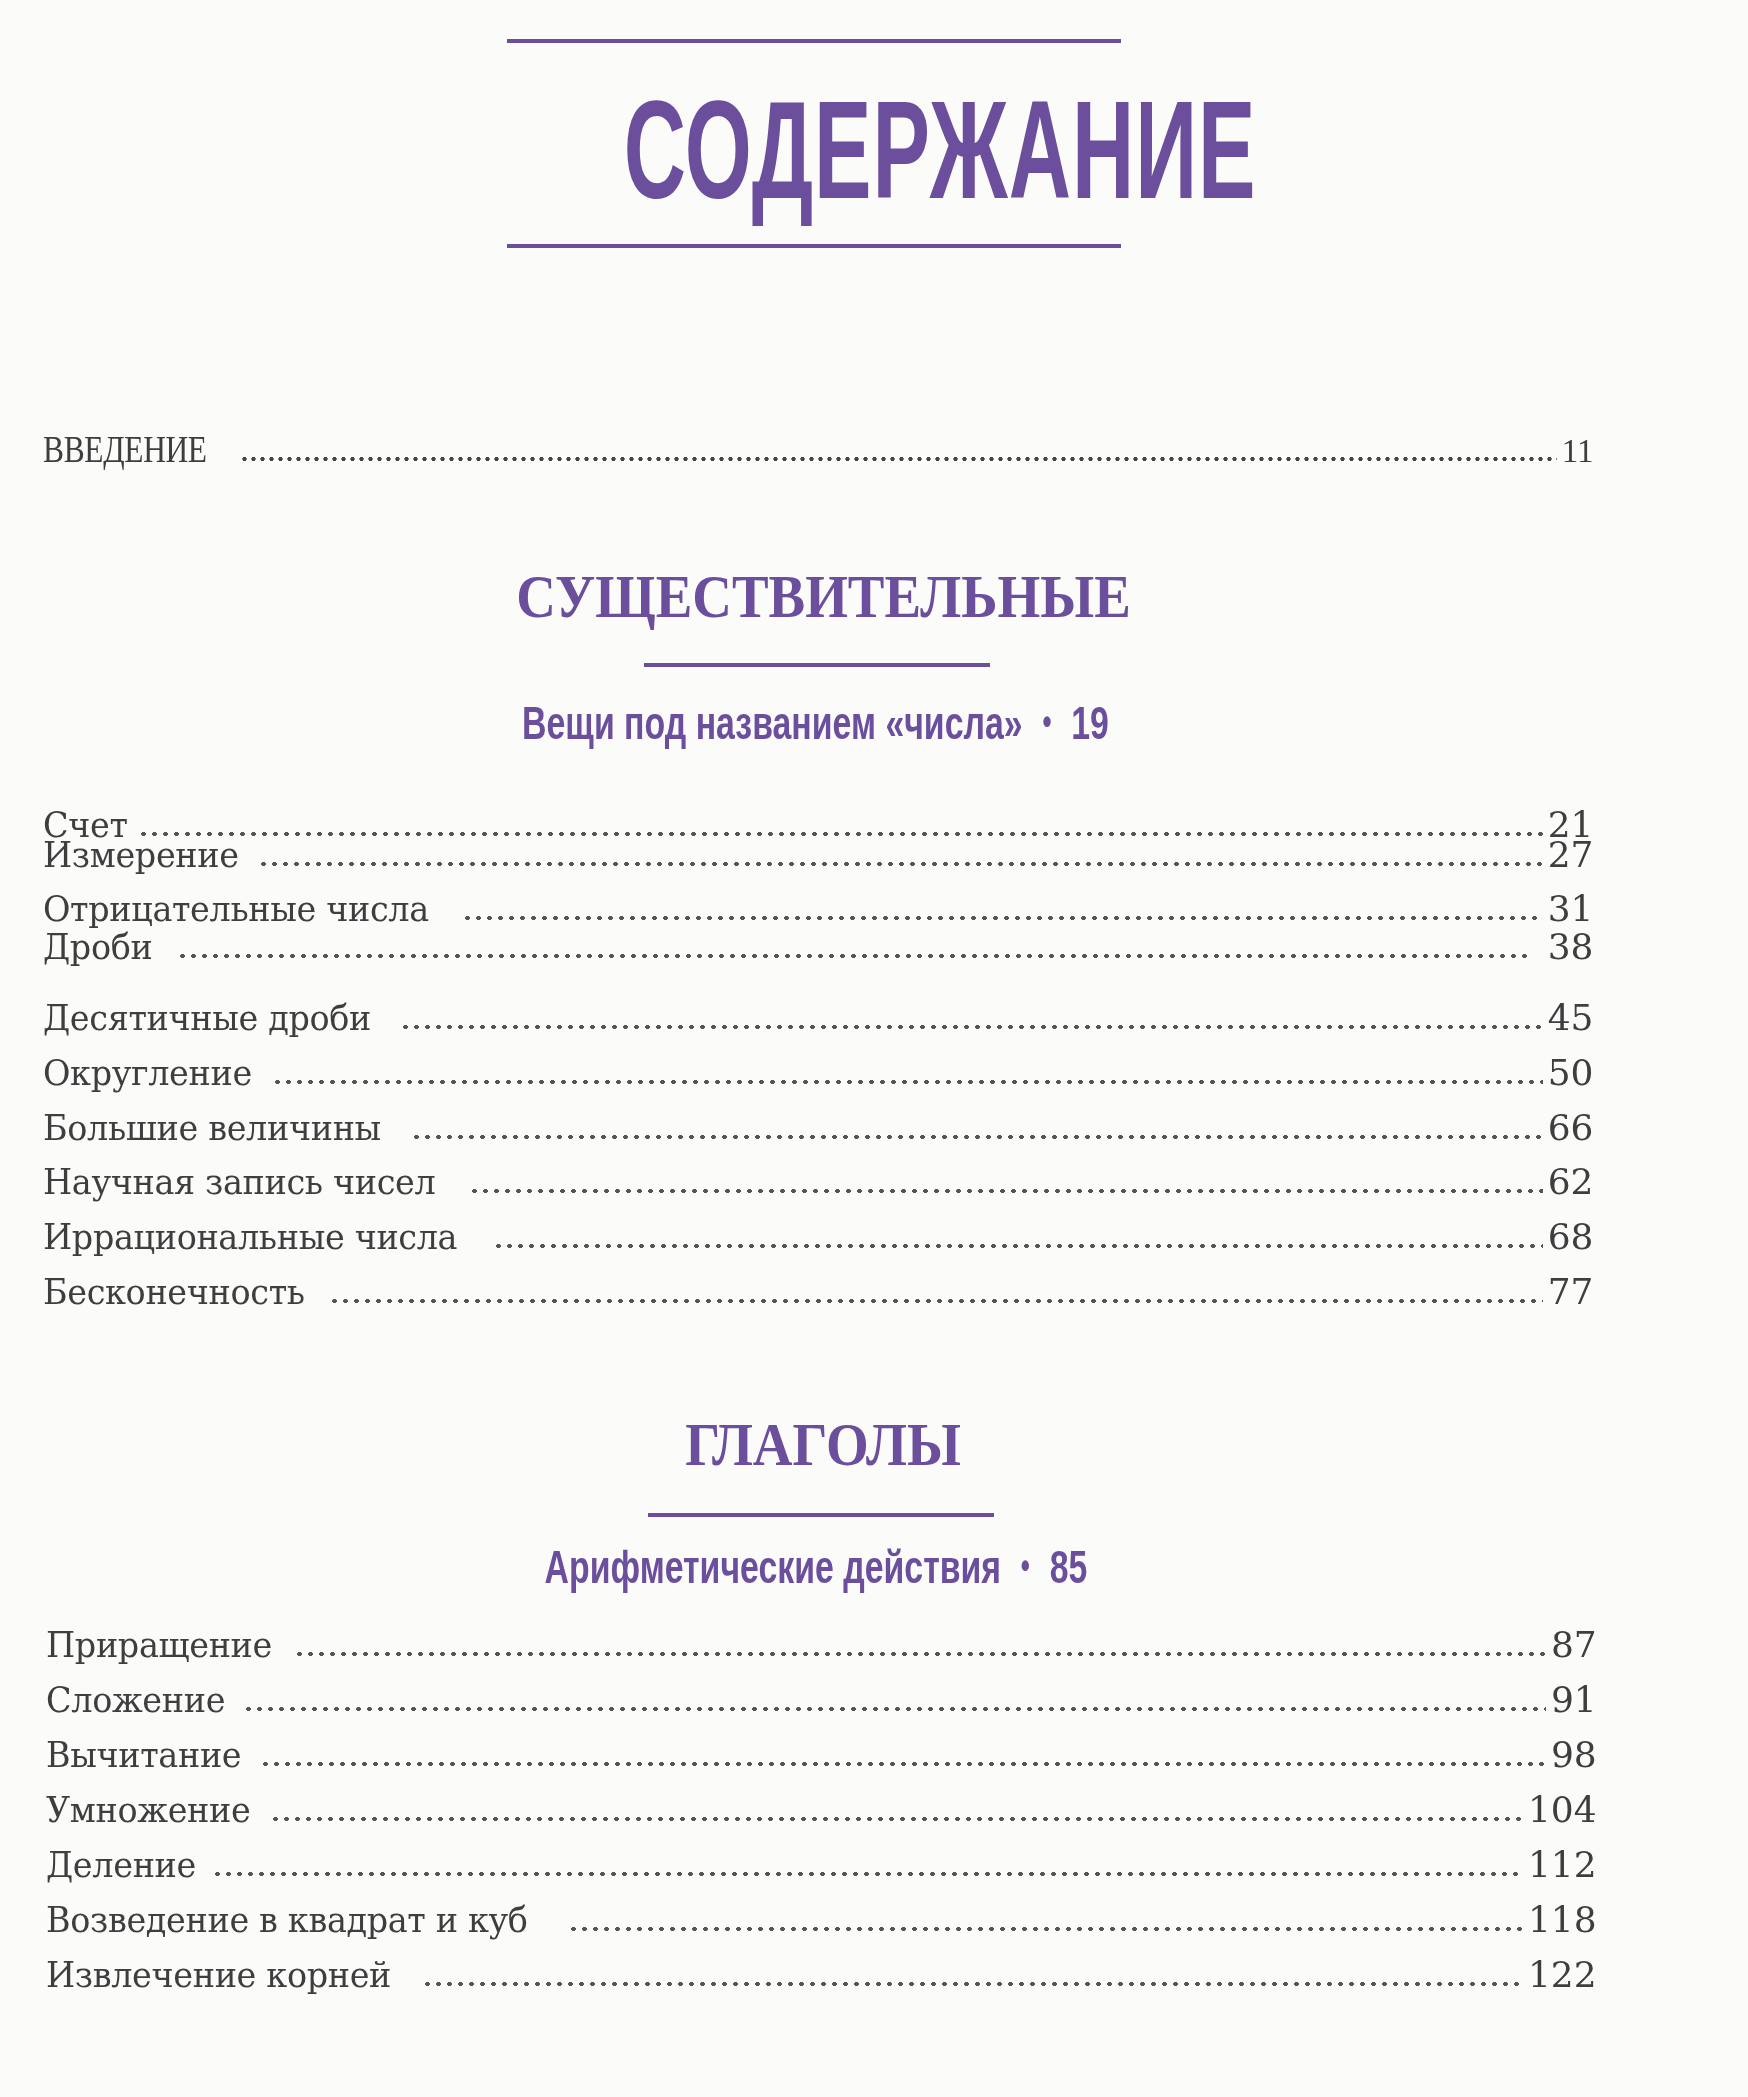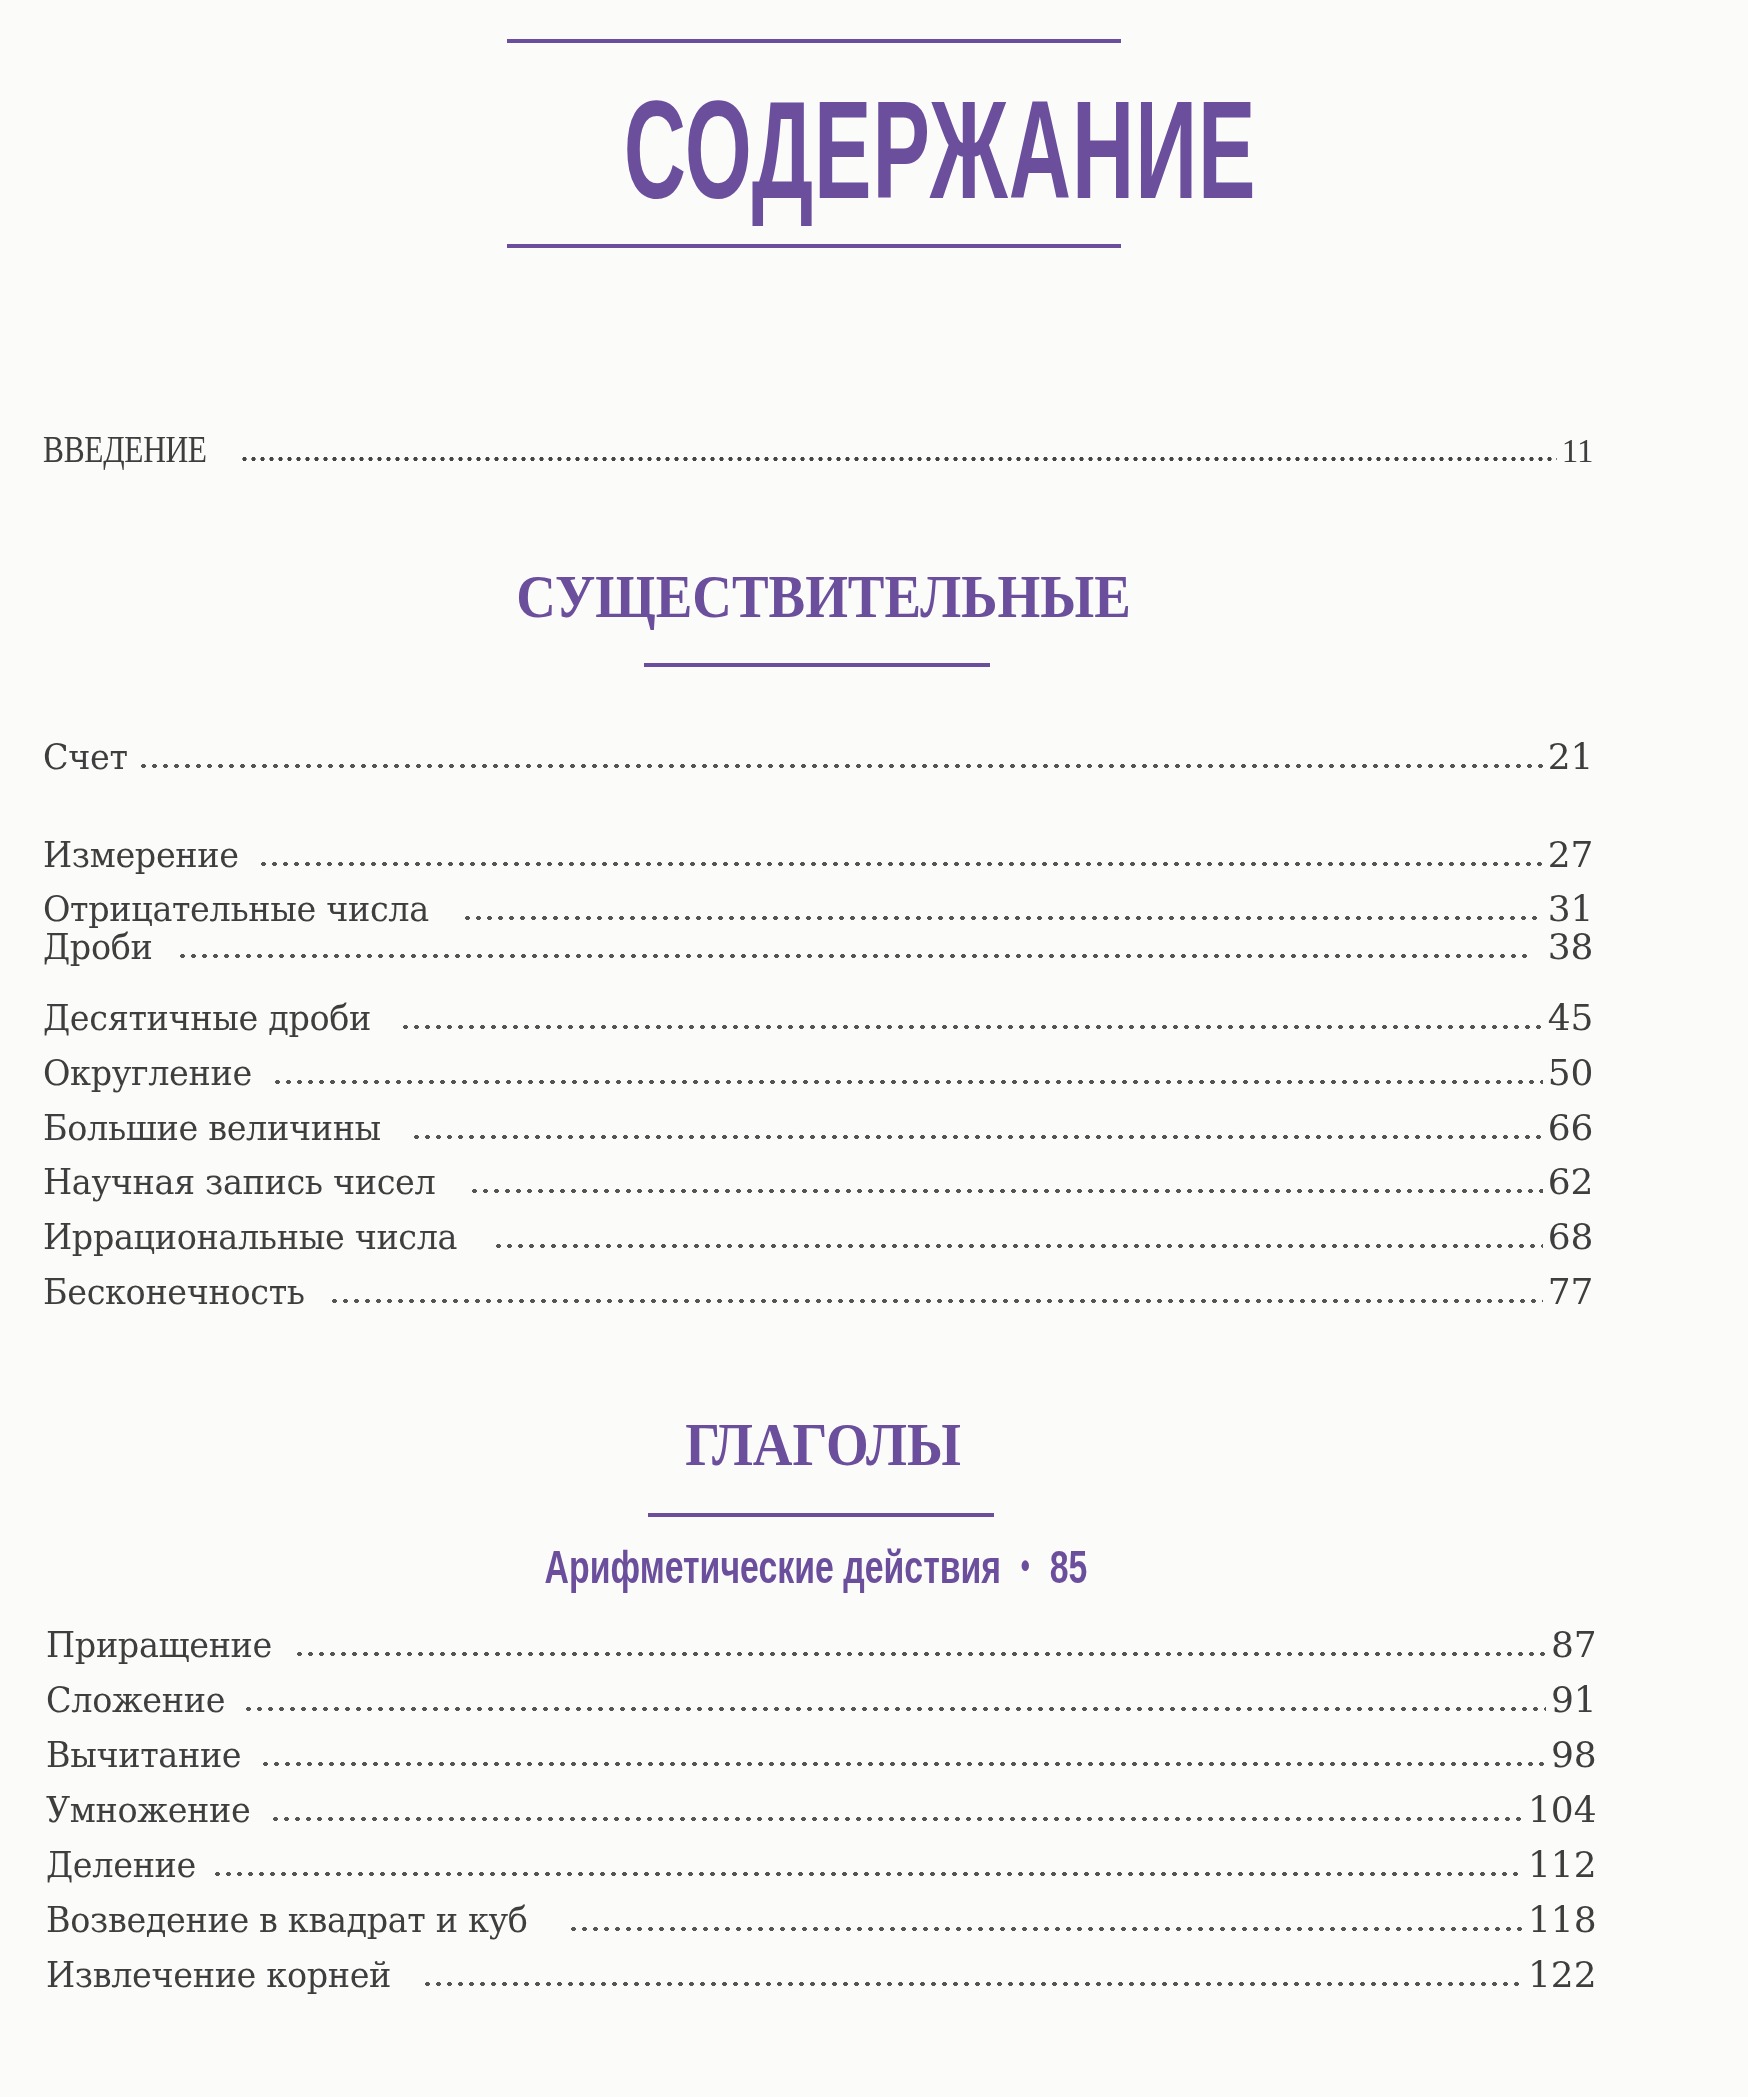--- a/index.html
+++ b/index.html
@@ -143,22 +143,27 @@
   <div class="toc-row intro" style="top:428px;">
     <span class="label">ВВЕДЕНИЕ</span>
     <span class="leader"></span>
     <span class="num">11</span>
   </div>
 
   <div class="section-title" style="top:562px;">
     <span>СУЩЕСТВИТЕЛЬНЫЕ</span>
   </div>
   <div class="rule" style="left:608px; top:663px; width:346px;"></div>
-
-  <div class="toc-row" style="top:736px;">
+  <div class="subsection" style="top:695px;">
+    <span class="inner">
+      <span>Вещи под названием «числа»</span><span class="bullet">•</span><span>19</span>
+    </span>
+  </div>
+
+  <div class="toc-row" style="top:804px;">
     <span class="label">Счет</span>
     <span class="leader"></span>
     <span class="num">21</span>
   </div>
   <div class="toc-row" style="top:834px;">
     <span class="label">Измерение</span>
     <span class="leader"></span>
     <span class="num">27</span>
   </div>
   <div class="toc-row" style="top:888px;">

